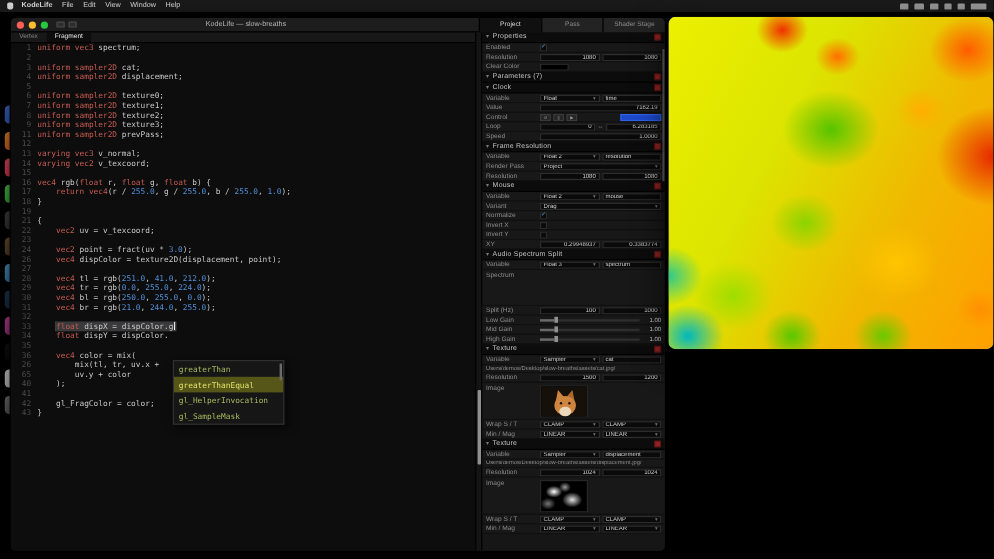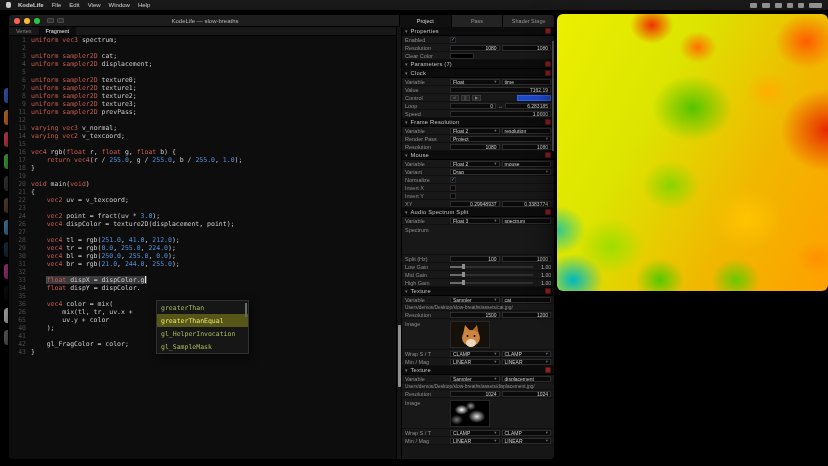--- a/index.html
+++ b/index.html
@@ -46,21 +46,21 @@
   .etab.on{color:#e8e8e8;background:#0d0d0d}
   .code{flex:1;position:relative;font-family:"DejaVu Sans Mono",monospace;font-size:6.5px;
     line-height:8px;overflow:hidden}
   .cl{display:flex;height:8px;white-space:pre;overflow:hidden}
   .ln{flex:0 0 22px;width:22px;text-align:right;padding-right:5px;color:#4b4b4b}
   .ct{color:#c9c9c9}
   .kw{color:#c75b51}
   .num{color:#5290d9}
   .sel{background:#3a3a3c;outline:1px solid #4e4e50}
   .caret{display:inline-block;width:1px;height:7px;background:#e8e8e8;vertical-align:-1px}
-  .ac{position:absolute;left:147px;top:264px;width:93px;background:#161616;border:1px solid #303030;
+  .ac{position:absolute;left:135px;top:264px;width:93px;background:#161616;border:1px solid #303030;
     box-shadow:2px 3px 8px rgba(0,0,0,.7);z-index:5}
   .ac-item{height:13px;display:flex;align-items:center;padding:0 4px;
     font-family:"DejaVu Sans Mono",monospace;font-size:6.5px;color:#a8bc5e}
   .ac-item.on{background:#565618;color:#e4e46a}
   .ac-sb{position:absolute;right:1px;top:2px;width:2px;height:14px;background:#6a6a6a;z-index:6}
   .escroll{flex:0 0 5px;width:5px;background:#141414;border-left:1px solid #000;position:relative}
   .ethumb{position:absolute;left:1px;width:3px;top:298px;height:62px;background:#8f8f8f;border-radius:1px}
 
   
   .inspector{flex:1;background:#161616;position:relative;overflow:hidden;border-left:1px solid #000}
@@ -205,21 +205,20 @@
           <div class="cl"><span class="ln">9</span><span class="ct"><span class="kw">uniform</span> <span class="kw">sampler2D</span> texture3;</span></div>
           <div class="cl"><span class="ln">11</span><span class="ct"><span class="kw">uniform</span> <span class="kw">sampler2D</span> prevPass;</span></div>
           <div class="cl"><span class="ln">12</span><span class="ct">&nbsp;</span></div>
           <div class="cl"><span class="ln">13</span><span class="ct"><span class="kw">varying</span> <span class="kw">vec3</span> v_normal;</span></div>
           <div class="cl"><span class="ln">14</span><span class="ct"><span class="kw">varying</span> <span class="kw">vec2</span> v_texcoord;</span></div>
           <div class="cl"><span class="ln">15</span><span class="ct">&nbsp;</span></div>
           <div class="cl"><span class="ln">16</span><span class="ct"><span class="kw">vec4</span> rgb(<span class="kw">float</span> r, <span class="kw">float</span> g, <span class="kw">float</span> b) {</span></div>
           <div class="cl"><span class="ln">17</span><span class="ct">    <span class="kw">return</span> <span class="kw">vec4</span>(r / <span class="num">255.0</span>, g / <span class="num">255.0</span>, b / <span class="num">255.0</span>, <span class="num">1.0</span>);</span></div>
           <div class="cl"><span class="ln">18</span><span class="ct">}</span></div>
           <div class="cl"><span class="ln">19</span><span class="ct">&nbsp;</span></div>
-          <div class="cl"><span class="ln">20</span><span class="ct"><span class="kw">void</span> main(<span class="kw">void</span>)</span></div>
           <div class="cl"><span class="ln">21</span><span class="ct">{</span></div>
           <div class="cl"><span class="ln">22</span><span class="ct">    <span class="kw">vec2</span> uv = v_texcoord;</span></div>
           <div class="cl"><span class="ln">23</span><span class="ct">&nbsp;</span></div>
           <div class="cl"><span class="ln">24</span><span class="ct">    <span class="kw">vec2</span> point = fract(uv * <span class="num">3.0</span>);</span></div>
           <div class="cl"><span class="ln">26</span><span class="ct">    <span class="kw">vec4</span> dispColor = texture2D(displacement, point);</span></div>
           <div class="cl"><span class="ln">27</span><span class="ct">&nbsp;</span></div>
           <div class="cl"><span class="ln">28</span><span class="ct">    <span class="kw">vec4</span> tl = rgb(<span class="num">251.0</span>, <span class="num">41.0</span>, <span class="num">212.0</span>);</span></div>
           <div class="cl"><span class="ln">29</span><span class="ct">    <span class="kw">vec4</span> tr = rgb(<span class="num">0.0</span>, <span class="num">255.0</span>, <span class="num">224.0</span>);</span></div>
           <div class="cl"><span class="ln">30</span><span class="ct">    <span class="kw">vec4</span> bl = rgb(<span class="num">250.0</span>, <span class="num">255.0</span>, <span class="num">0.0</span>);</span></div>
           <div class="cl"><span class="ln">31</span><span class="ct">    <span class="kw">vec4</span> br = rgb(<span class="num">21.0</span>, <span class="num">244.0</span>, <span class="num">255.0</span>);</span></div>

